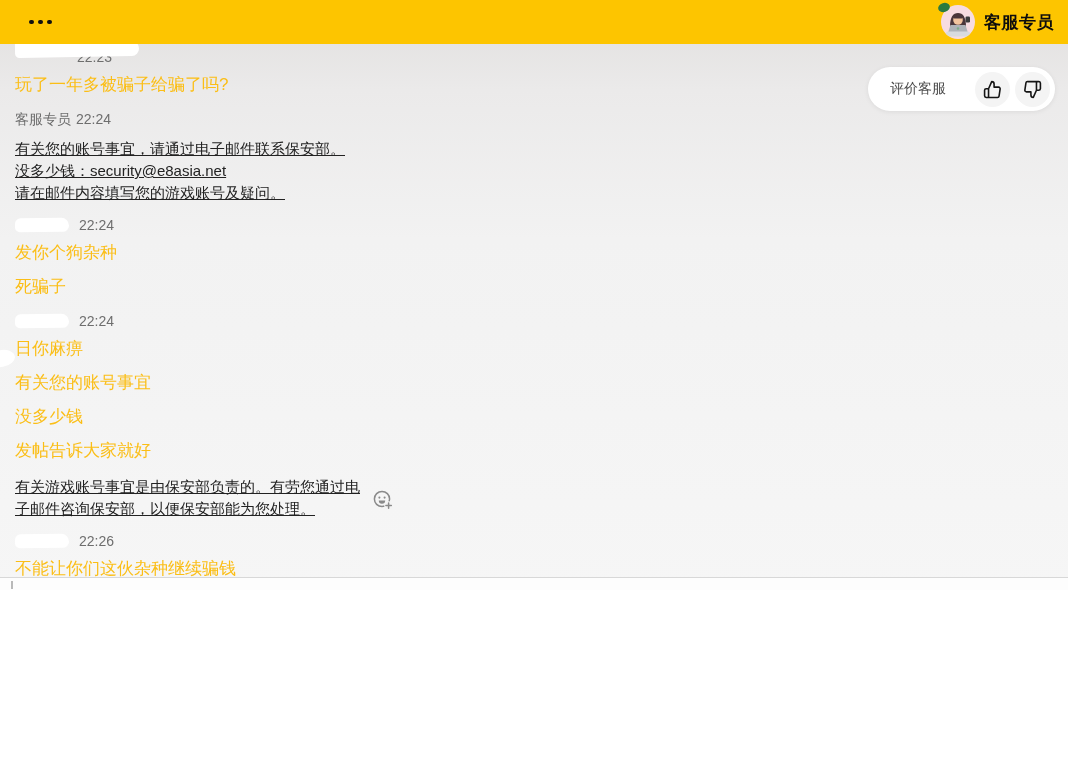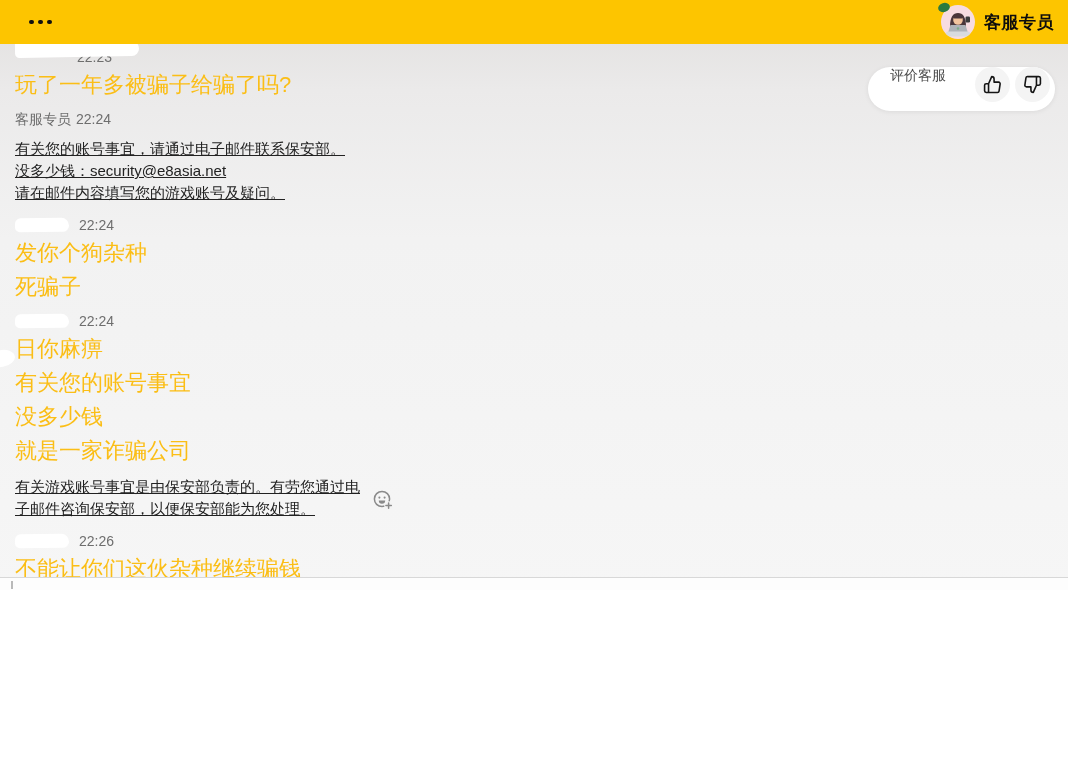--- a/index.html
+++ b/index.html
@@ -25,21 +25,21 @@
   .avatar-wrap svg { display:block; }
   .online-dot {
     position:absolute; left:-3px; top:-2px; width:12px; height:9px;
     background:var(--online-dot,#2c7a3f); border-radius:50%; transform:rotate(-18deg);
   }
   .agent-title { font-size:17px; font-weight:bold; color:#0d0d0d; letter-spacing:.5px; }
 
   
   .rating-pill {
     position:absolute; top:67px; right:13px; height:44px; z-index:20;
-    background:#fff; border-radius:22px; display:flex; align-items:flex-start;
+    background:#fff; border-radius:22px; display:flex; align-items:center;
     padding:0 5px 0 22px; box-shadow:0 1px 5px rgba(0,0,0,.07);
   }
   .rating-label { font-size:14px; color:#4c4c4c; margin-right:24px; }
   .thumb-btn {
     width:35px; height:35px; border-radius:50%; border:none; background:#f4f4f4;
     display:flex; align-items:center; justify-content:center; cursor:pointer; margin-left:5px;
   }
   .thumb-btn svg { display:block; }
 
   
@@ -57,21 +57,21 @@
     border-radius:8px 11px 9px 7px; vertical-align:-2px; margin-right:10px;
     transform:rotate(-.6deg);
   }
   .meta.covered .time { margin-left:62px; }
   .blob-over {
     position:absolute; left:0; top:-7px; width:124px; height:16px;
     background:#fff; border-radius:4px 12px 10px 6px; transform:rotate(-1deg);
   }
 
   .user-line {
-    font-size:22px; line-height:18px; margin-bottom:16px;
+    font-size:17px; line-height:18px; margin-bottom:16px;
     color:var(--user-text,#fbbe16);
   }
   .agent-block {
     position:relative; max-width:354px; margin-bottom:12px;
     font-size:15px; line-height:22px; color:var(--agent-text,#222);text-decoration:underline;
   }
   .emoji-add { position:absolute; left:356px; bottom:2px; cursor:pointer; }
   .read { font-size:15px; color:#8f8f8f; margin-top:7px; line-height:16px;text-align:center; }
 
   .crescent {
@@ -152,21 +152,21 @@
       <div class="msg-group">
         <div class="meta"><span class="blob"></span><span class="time">22:24</span></div>
         <div class="user-line">发你个狗杂种</div>
         <div class="user-line">死骗子</div>
       </div>
       <div class="msg-group">
         <div class="meta"><span class="blob"></span><span class="time">22:24</span></div>
         <div class="user-line">日你麻痹</div>
         <div class="user-line">有关您的账号事宜</div>
         <div class="user-line">没多少钱</div>
-        <div class="user-line">就是一家诈骗公司</div>
+        <div class="user-line">发帖告诉大家就好</div>
       </div>
       <div class="msg-group">
         <div class="agent-block">
           <div class="agent-line">有关游戏账号事宜是由保安部负责的。有劳您通过电子邮件咨询保安部，以便保安部能为您处理。</div>
           <span class="emoji-add"><svg width="24" height="24" viewBox="0 0 24 24" fill="none">
               <circle cx="11" cy="11" r="7.6" stroke="#8a8a8a" stroke-width="1.5"></circle>
               <circle cx="8.4" cy="9.6" r="1.05" fill="#8a8a8a"></circle>
               <circle cx="13.6" cy="9.6" r="1.05" fill="#8a8a8a"></circle>
               <path d="M7.8 12.6h6.4a3.2 3.2 0 0 1-6.4 0z" fill="#8a8a8a"></path>
               <circle cx="17.6" cy="17.6" r="4.4" fill="#f4f4f4"></circle>

